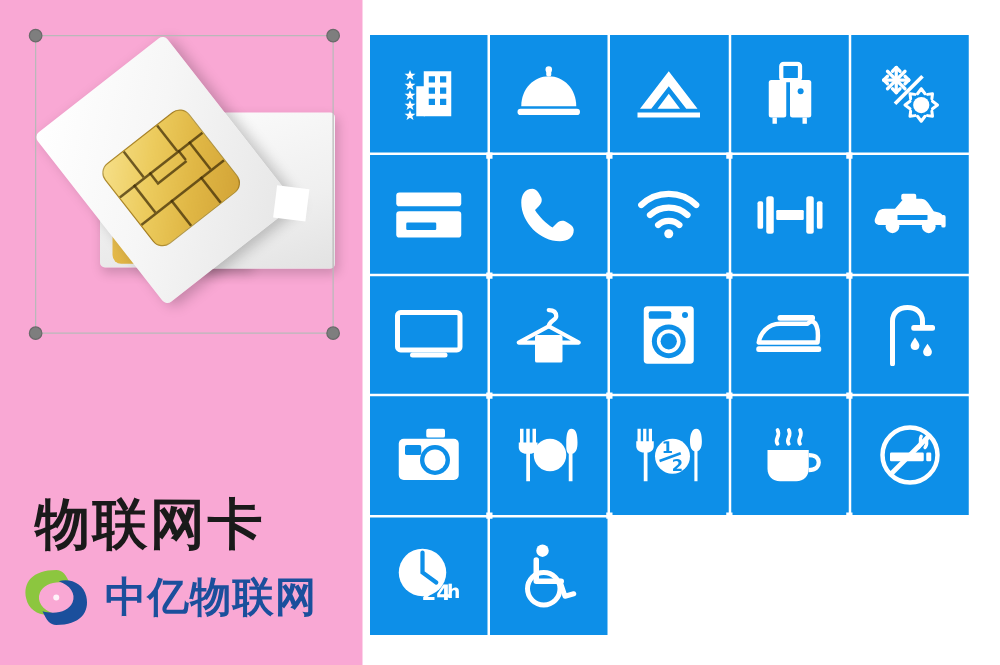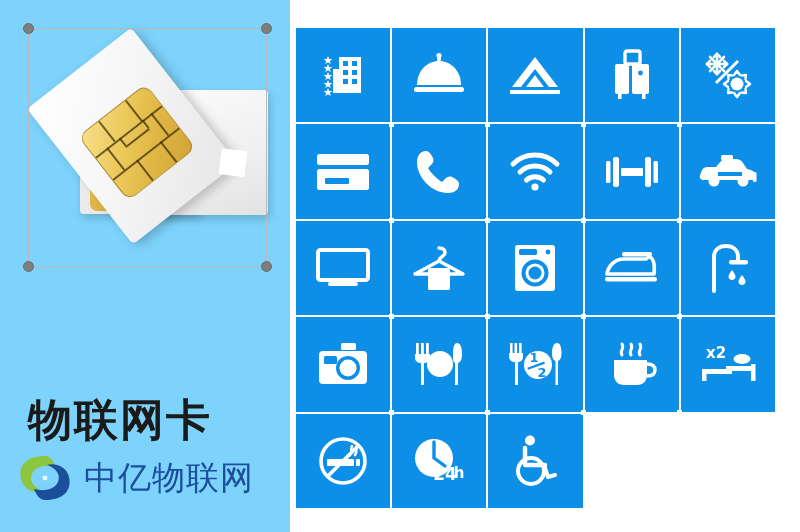--- a/index.html
+++ b/index.html
@@ -7,21 +7,21 @@
   body {
     background:#ffffff;
     font-family:"Liberation Sans","DejaVu Sans",sans-serif;
     position:relative;
   }
   .page { position:relative; width:800px; height:532px; background:#fff; }
 
   
   .left-panel {
     position:absolute; left:0; top:0; width:290px; height:532px;
-    background:#7dd3fc;
+    background:#f9a8d4;
   }
   .sel-box {
     position:absolute; left:28px; top:28px; width:239px; height:239px;
     border:1px solid #b9b9b9; background:transparent;
   }
   .handle {
     position:absolute; width:11px; height:11px; border-radius:50%;
     background:#7e7e7e; border:1px solid #6a6a6a;
   }
   .h-tl { left:-6px; top:-6px; }
@@ -101,21 +101,21 @@
     font-size:44px; font-weight:bold; color:#1a1a1a;
     letter-spacing:2px; line-height:1;
     font-family:"DejaVu Sans","Liberation Sans",sans-serif;
   }
   .brand-row {
     position:absolute; left:12px; top:448px;
     display:flex; align-items:center; gap:6px;
   }
   .brand-mark { width:66px; height:60px; flex:0 0 auto; }
   .brand-name {
-    font-size:33px; font-weight:normal; color:#1b4f9c; letter-spacing:1px;
+    font-size:33px; font-weight:bold; color:#1b4f9c; letter-spacing:1px;
     font-family:"DejaVu Sans","Liberation Sans",sans-serif;
   }
 
   
   .grid-wrap {
     position:absolute; left:296px; top:28px; width:479px; height:480px;
     background:#ffffff;
   }
   .grid {
     display:grid;
@@ -411,30 +411,20 @@
           <g stroke="#fff" stroke-width="3" stroke-linecap="round">
             <path d="M16 16 C13 12 19 10 16 5"></path>
             <path d="M25 16 C22 12 28 10 25 5"></path>
             <path d="M34 16 C31 12 37 10 34 5"></path>
           </g>
           <path d="M8 21 L41 21 L41 36 C41 42 37 46 31 46 L18 46 C12 46 8 42 8 36 Z" fill="#fff"></path>
           <path d="M41 25 C47 25 49 28 49 31 C49 34 47 37 41 37" stroke="#fff" stroke-width="3.4" fill="none"></path>
         </svg>
       </div>
 
-      <div class="tile">
-        <svg width="56" height="44" viewBox="0 0 56 44" fill="#fff">
-          <text x="6" y="16" font-family="DejaVu Sans, sans-serif" font-size="15" font-weight="bold" fill="#fff">x2</text>
-          <ellipse cx="42" cy="17" rx="8.5" ry="5"></ellipse>
-          <rect x="26" y="24" width="29" height="5"></rect>
-          <rect x="2" y="27" width="30" height="5"></rect>
-          <rect x="2" y="27" width="4.5" height="12"></rect>
-          <rect x="51" y="22" width="4.5" height="17"></rect>
-        </svg>
-      </div>
 
 
 
       <div class="tile">
         <svg width="52" height="52" viewBox="0 0 52 52" fill="none">
           <circle cx="26" cy="26" r="22" stroke="#fff" stroke-width="3.6"></circle>
           <rect x="10" y="24" width="27" height="7" rx="1" fill="#fff"></rect>
           <rect x="39" y="24" width="4" height="7" rx="1" fill="#fff"></rect>
           <path d="M33 20 C36 17 33 14 35 11" stroke="#fff" stroke-width="2.6" stroke-linecap="round"></path>
           <path d="M38 20 C41 17 38 14 40 11" stroke="#fff" stroke-width="2.6" stroke-linecap="round"></path>

